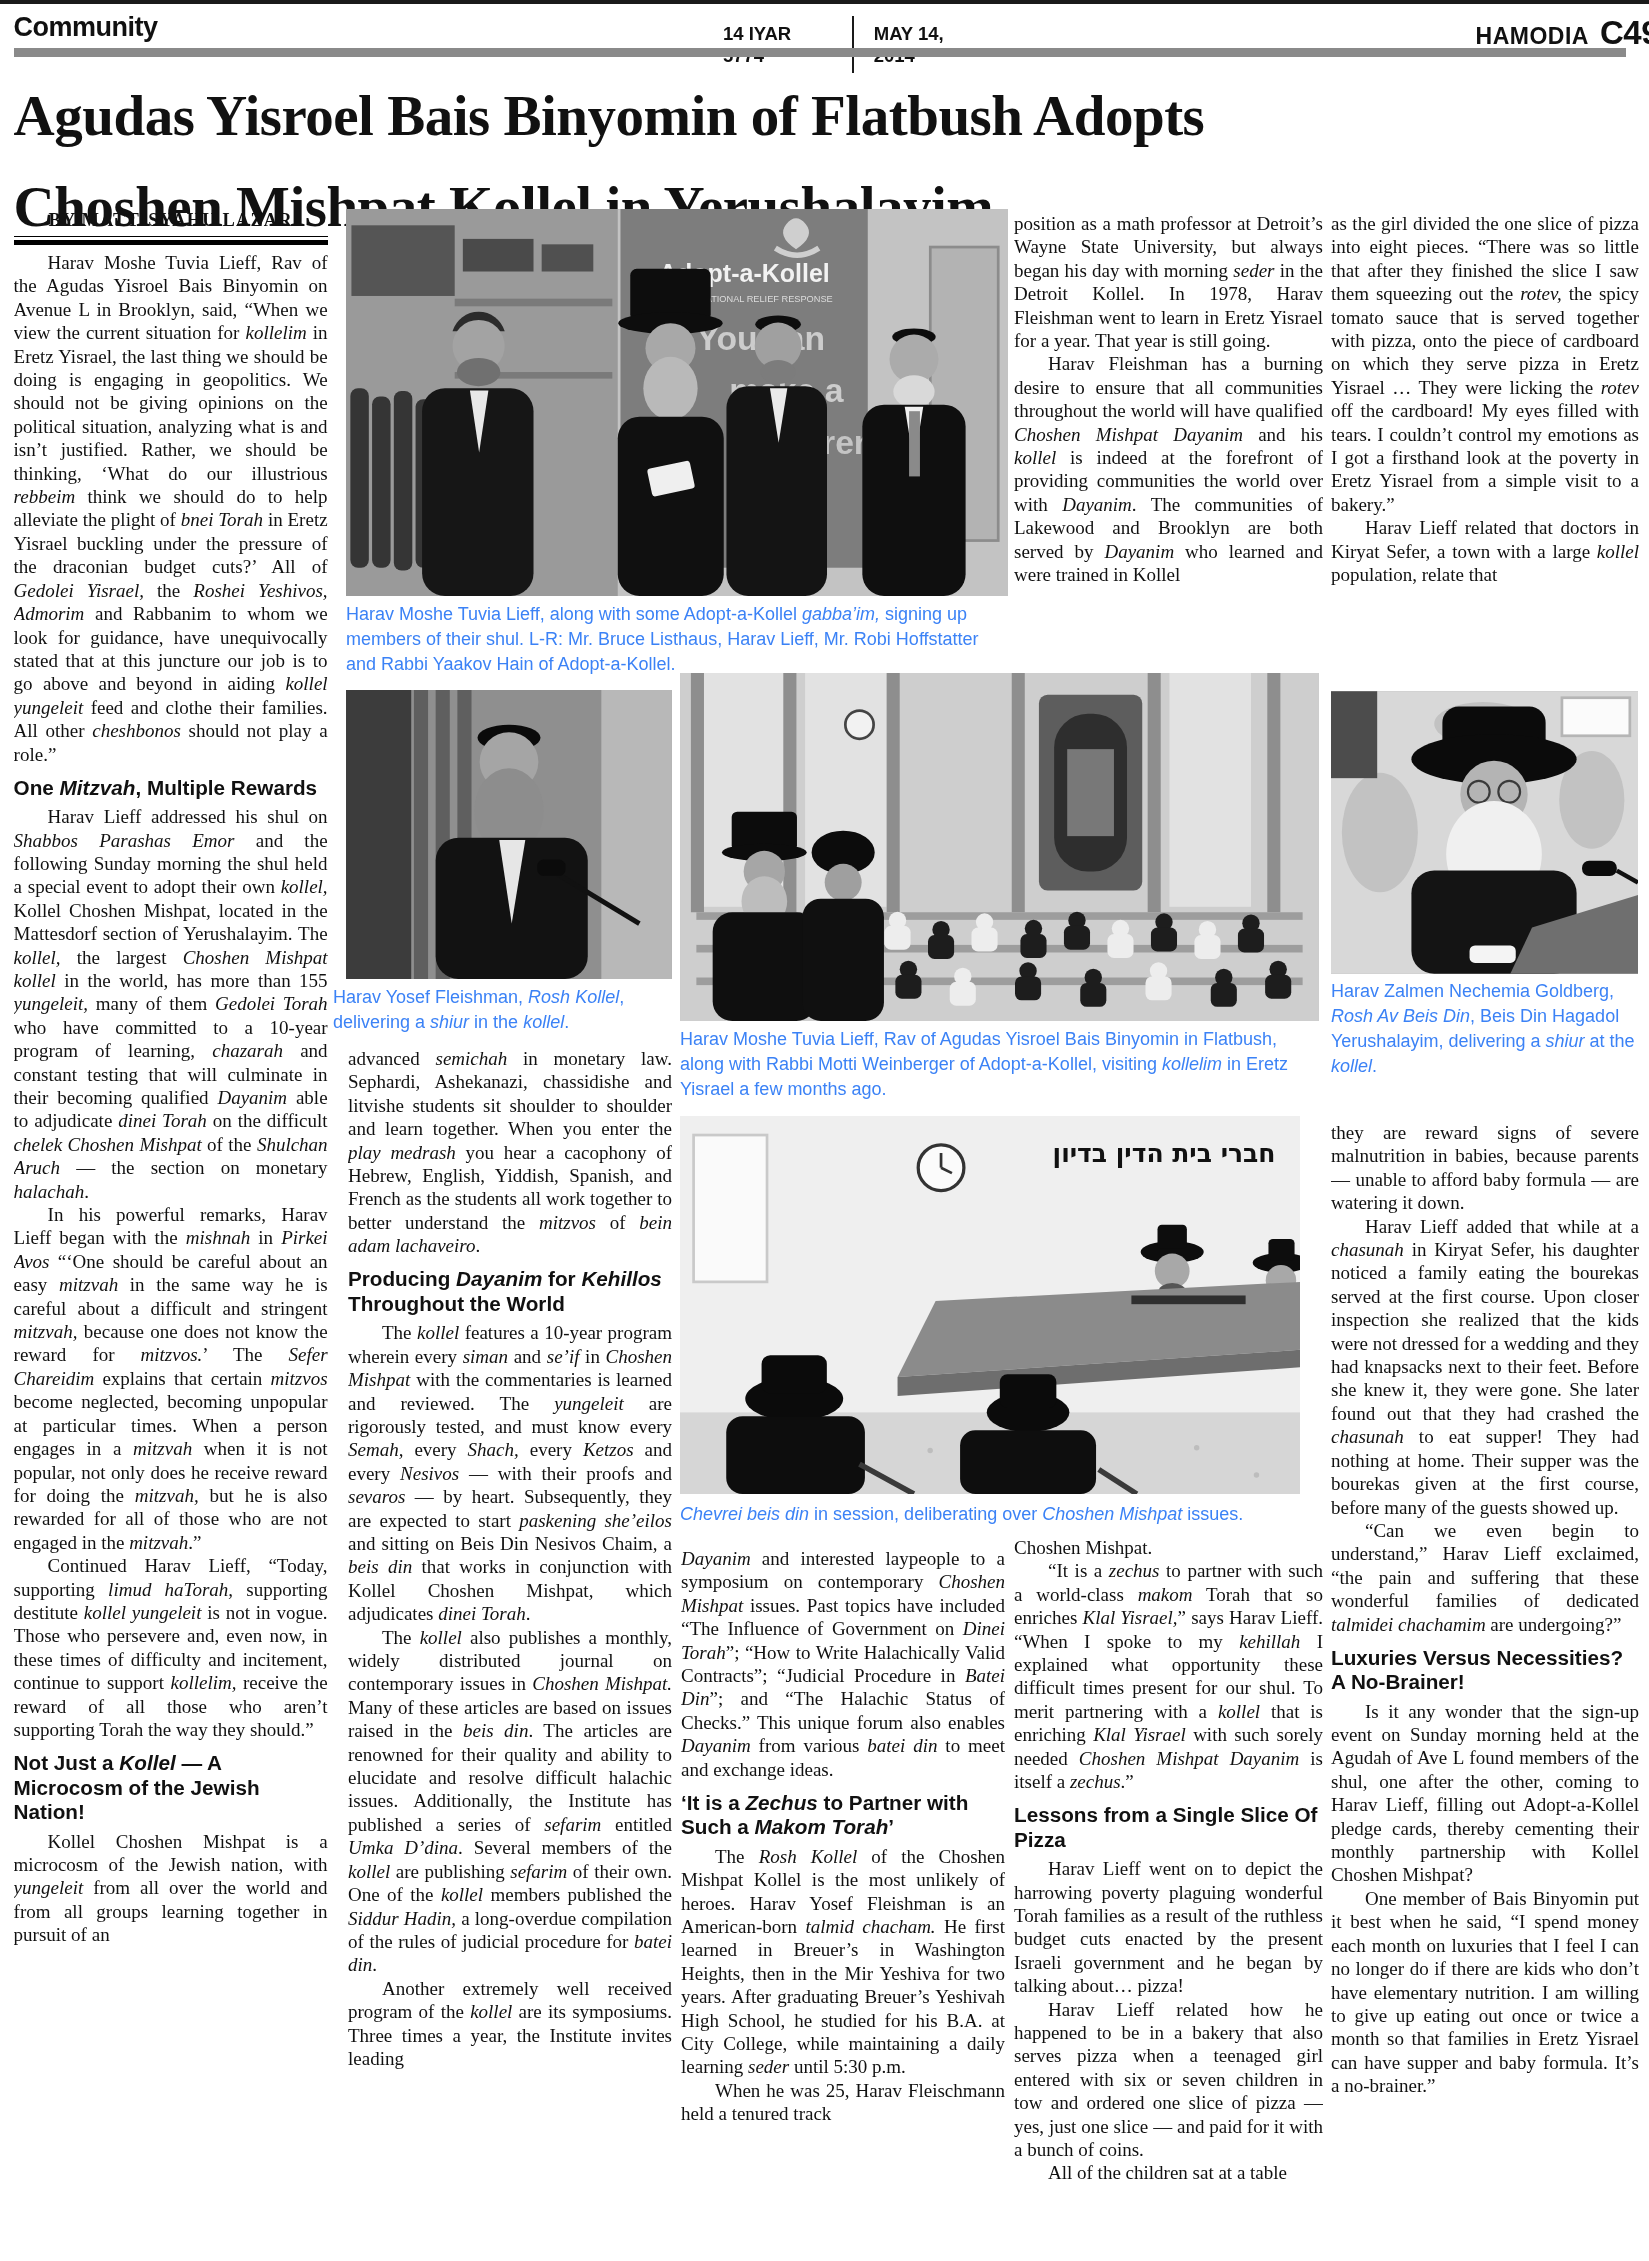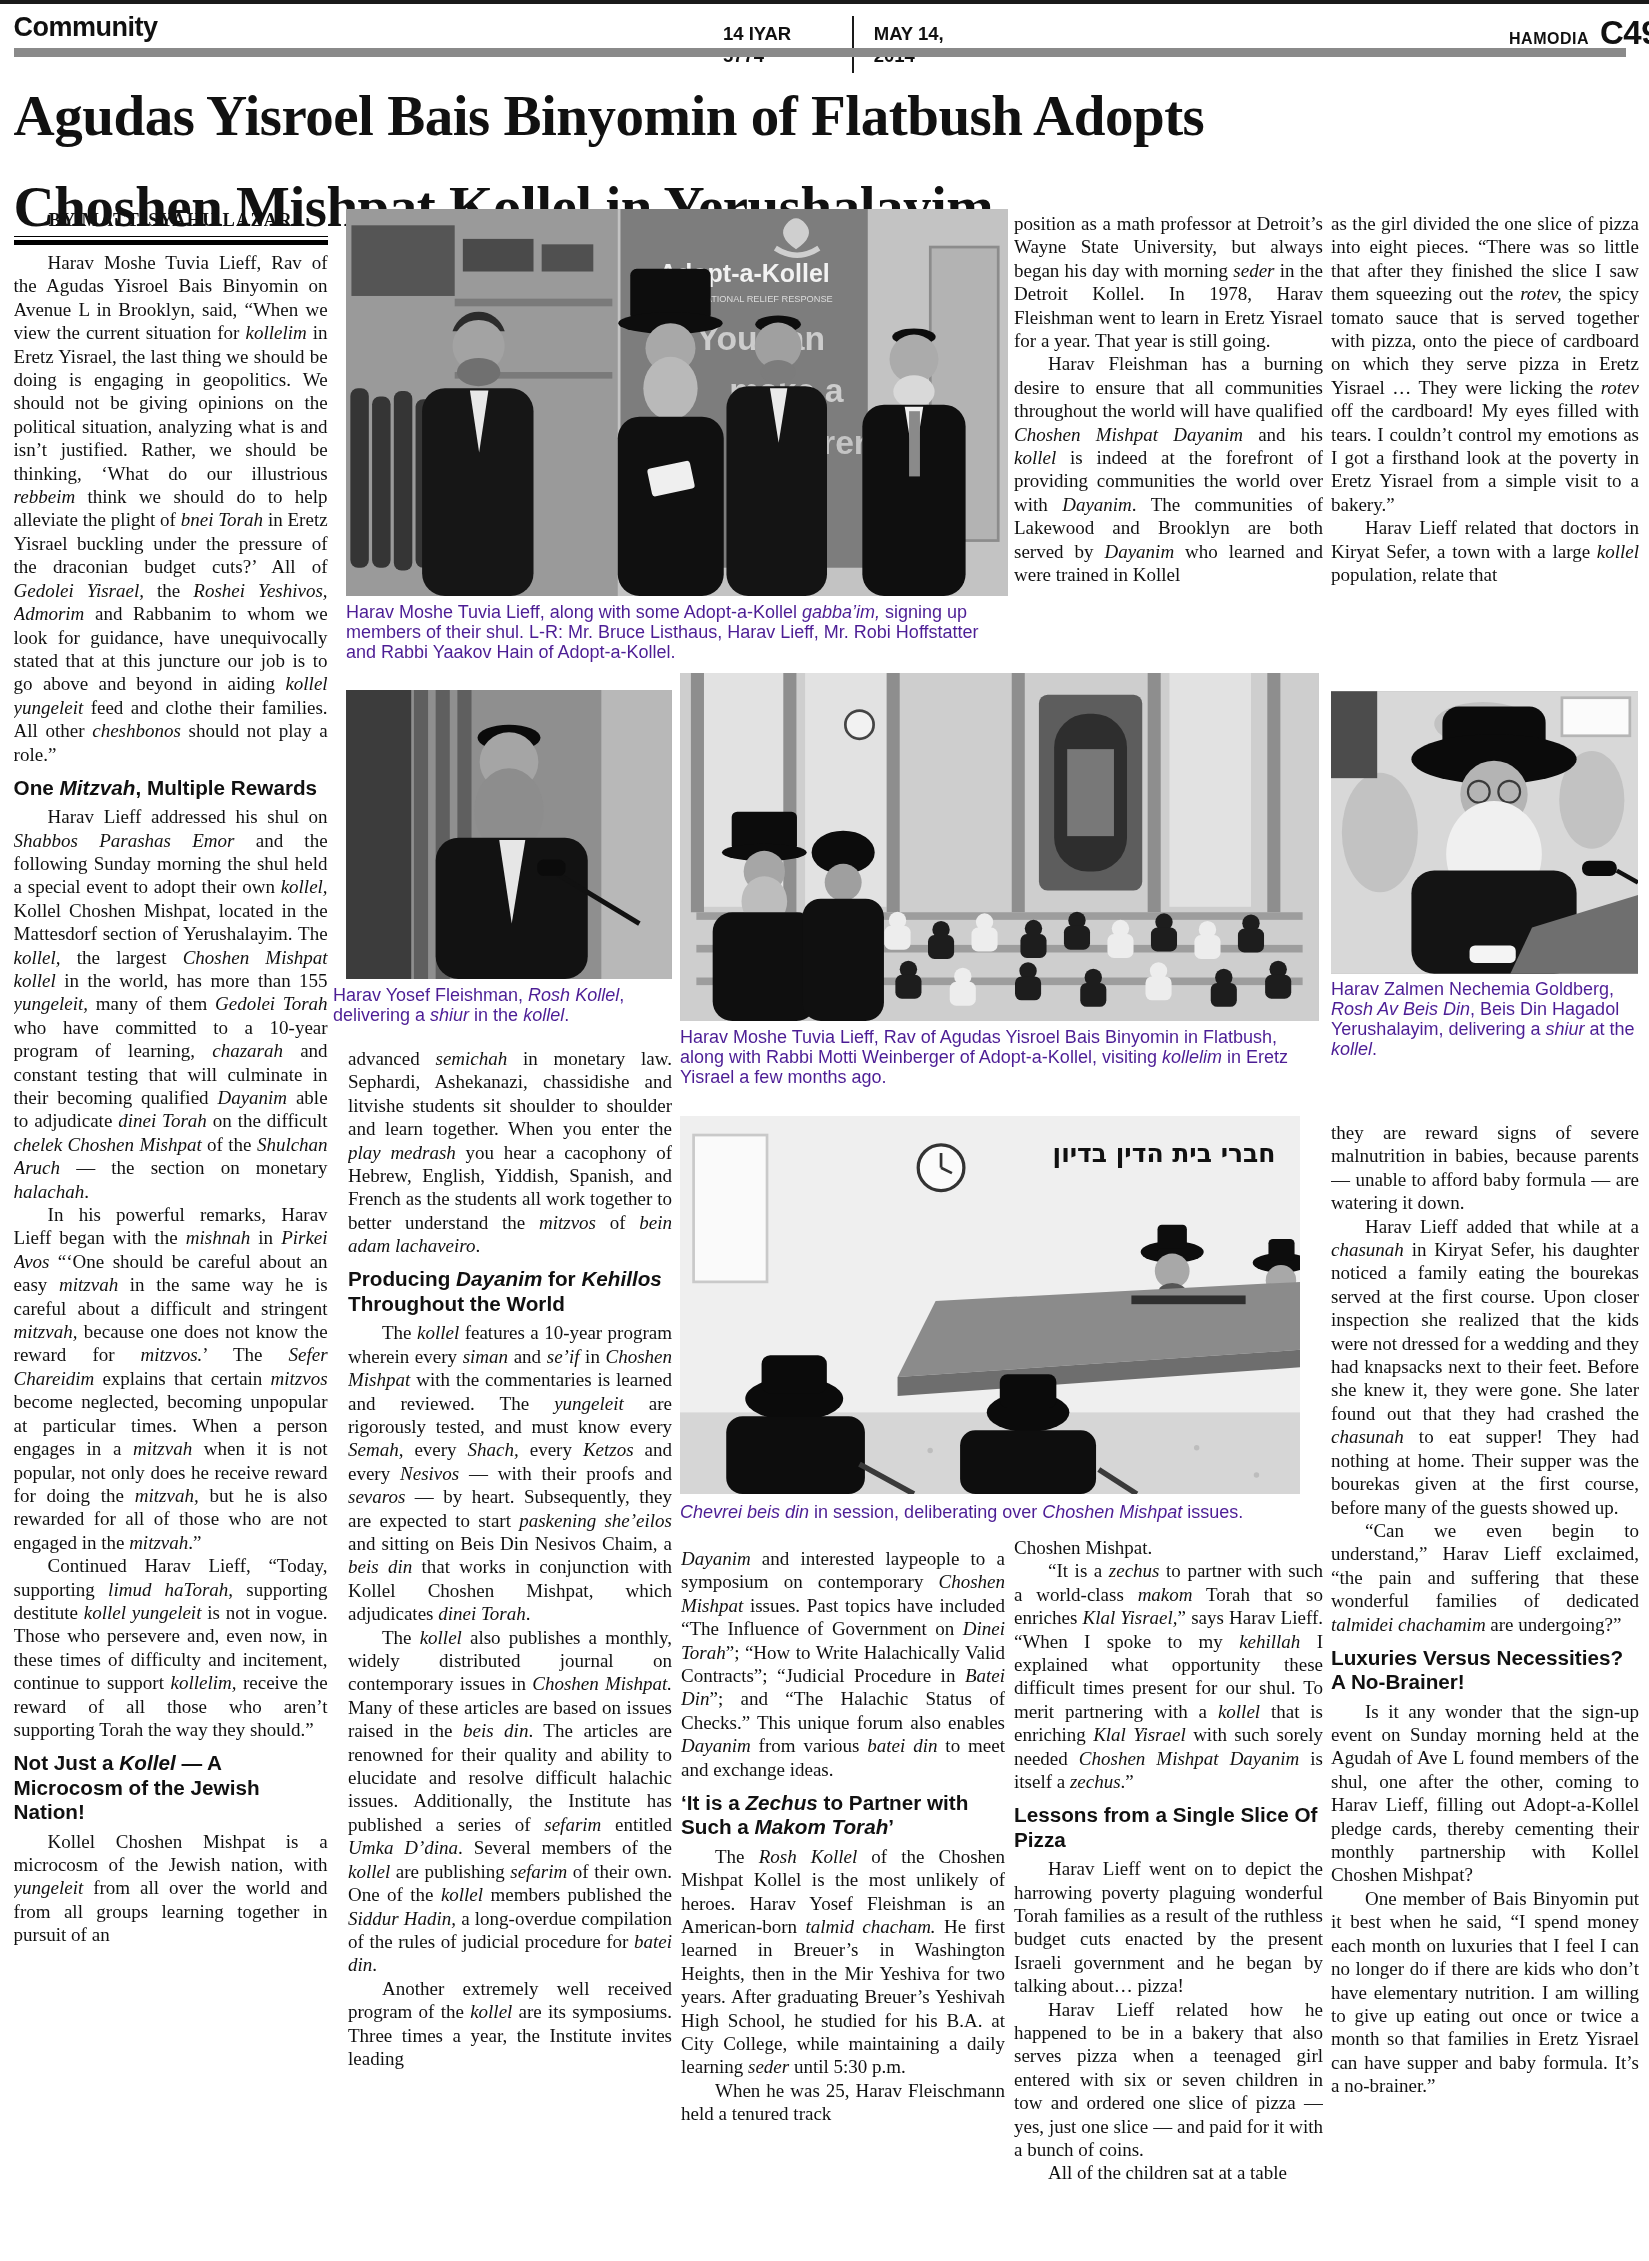--- a/index.html
+++ b/index.html
@@ -7,42 +7,42 @@
         font-family:"Liberation Serif",serif;color:#111;overflow:hidden;padding-left:32px;}
   .topedge{position:absolute;left:0;top:0;width:1649px;height:3.8px;background:#1a1a1a;}
   
   .hdr-section{position:absolute;left:13.6px;top:12px;font-family:"Liberation Sans",sans-serif;
         font-weight:bold;font-size:27px;letter-spacing:-0.5px;}
   .hdr-date{position:absolute;left:723px;top:16.3px;width:261px;display:flex;align-items:center;
         gap:20px;font-family:"Liberation Sans",sans-serif;font-weight:bold;font-size:18.5px;}
   .hdr-date .vbar{width:2.2px;height:57px;background:#1a1a1a;}
   .hdr-right{position:absolute;right:22px;top:14px;display:flex;align-items:baseline;gap:11px;
         font-family:"Liberation Sans",sans-serif;font-weight:bold;}
-  .hdr-masthead{font-size:16px;letter-spacing:0.5px;}
+  .hdr-masthead{font-size:23px;letter-spacing:0.5px;}
   .hdr-pagenum{font-size:33px;letter-spacing:-0.5px;}
   .grayrule{position:absolute;left:13.6px;top:48px;width:1612px;height:9.2px;background:#8a8a8a;}
   
   .headline{position:absolute;left:13.6px;top:70px;width:1610px;font-weight:bold;
         font-size:57px;line-height:91px;letter-spacing:-0.5px;}
   
   .byline-wrap{position:absolute;left:13.6px;top:210px;width:314px;}
   .byline{font-weight:bold;font-size:18.5px;letter-spacing:1.1px;text-align:center;}
   .byline-rule-thin{height:1.6px;background:#000;margin-top:4.9px;}
   .byline-rule-thick{height:4.9px;background:#000;margin-top:2.2px;}
   
   .col{position:absolute;font-size:19px;line-height:23.4px;overflow:hidden;}
   .blk{text-align:justify;}
   .blk.indent{text-indent:34px;}
   .blk.subhead{font-family:"Liberation Sans",sans-serif;font-weight:bold;font-size:20.7px;
         line-height:24.5px;margin:9.8px 0 4.9px 0;text-align:left;}
   
   .photo{position:absolute;background:#bfbfbf;overflow:hidden;}
   .photo svg{display:block;width:100%;height:100%;}
   .caption{position:absolute;font-family:"Liberation Sans",sans-serif;font-size:18px;
-        line-height:20px;color:#4c1d95;text-align:left;}
+        line-height:25px;color:#3b82f6;text-align:left;}
 </style>
 </head>
 <body>
 
 <div class="page">
   <div class="topedge"></div>
 
   <div class="hdr-section">Community</div>
   <div class="hdr-date">
     <span>14 IYAR 5774</span>

